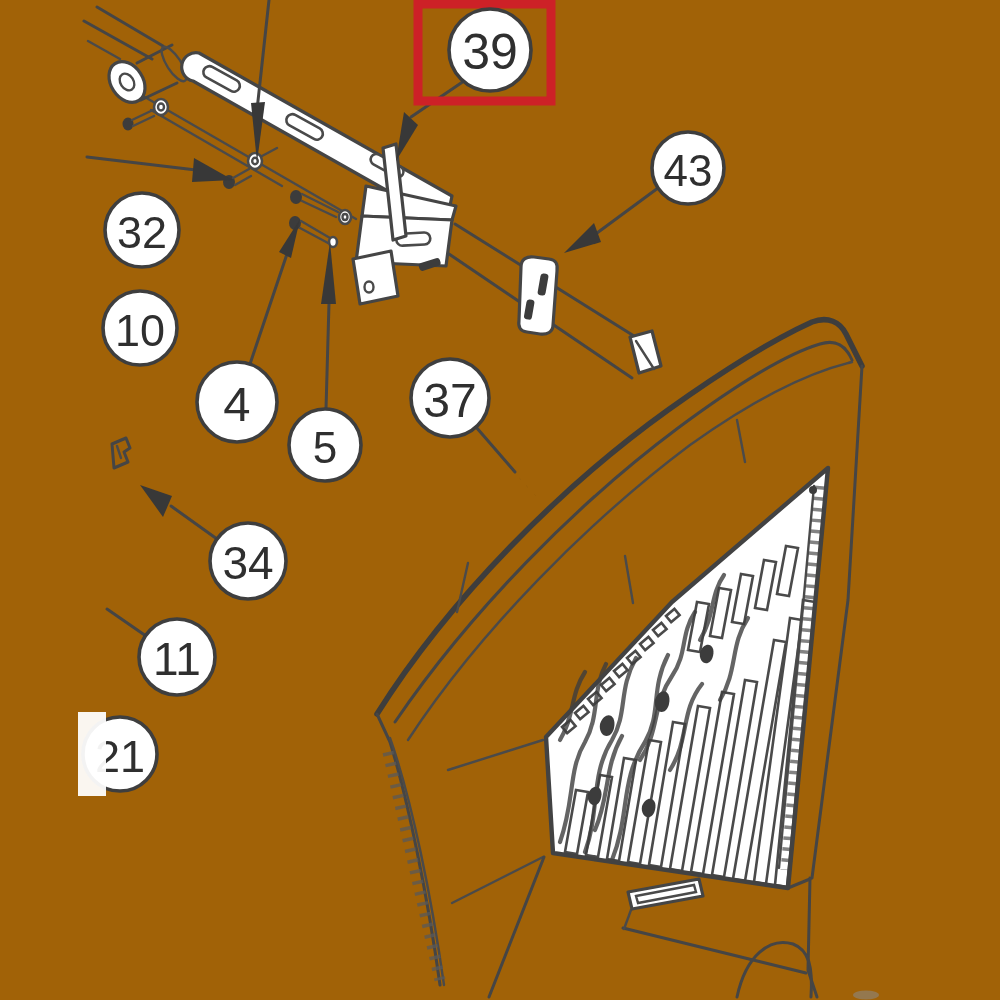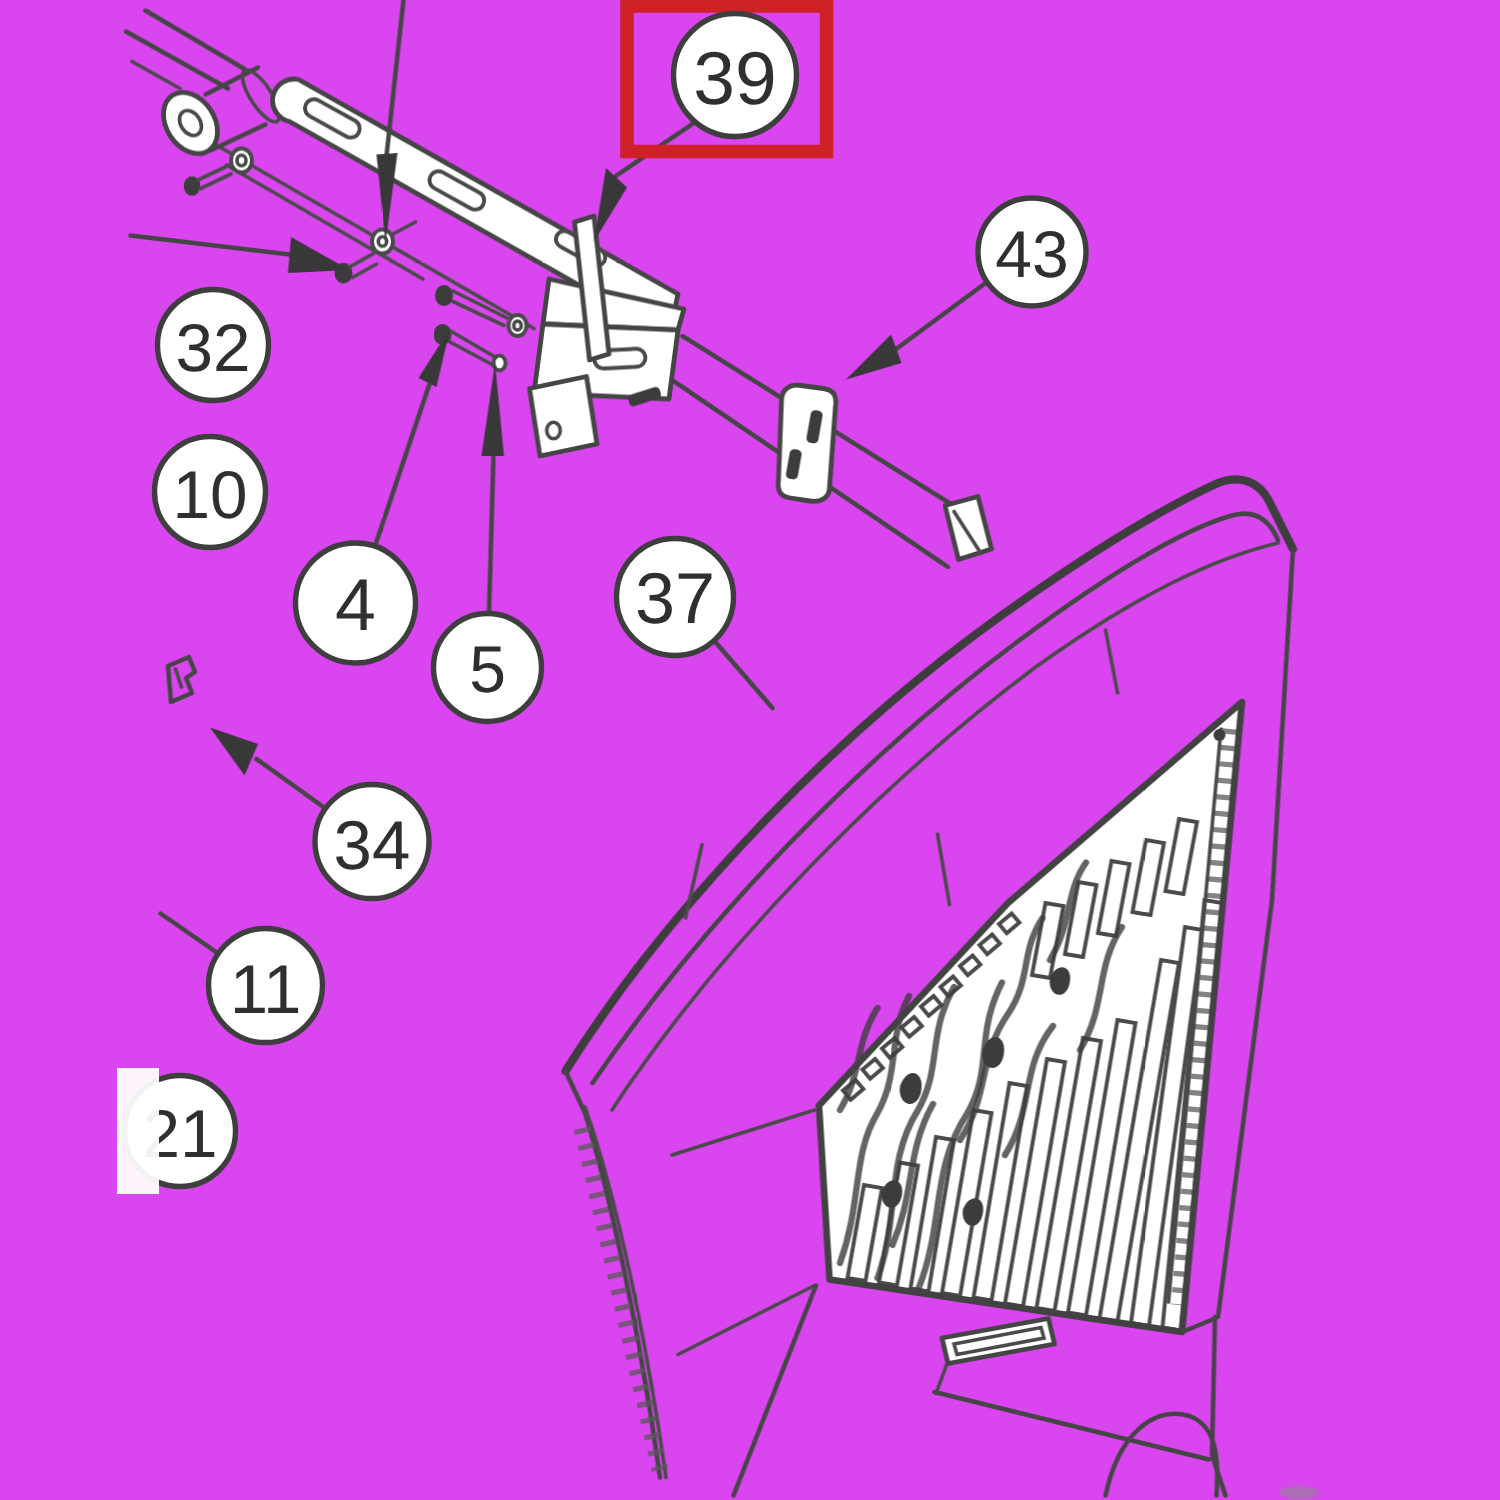--- a/index.html
+++ b/index.html
@@ -1,16 +1,16 @@
 <!DOCTYPE html>
 <html><head>
 <meta charset="utf-8">
 <style>
   html,body{margin:0;padding:0;background:#ffffff;}
-  .stage{position:relative;width:1000px;height:1000px;background:#d946ef;overflow:hidden;
+  .stage{position:relative;width:1000px;height:1000px;background:#a16207;overflow:hidden;
          font-family:"Liberation Sans", sans-serif;}
   svg{display:block;width:1000px;height:1000px;}
   .art{filter:blur(.5px);}
   .ln{stroke:#454545;stroke-width:3;fill:none;stroke-linecap:round;stroke-linejoin:round;}
   .ln-thick{stroke:#3d3d3d;stroke-width:5.5;fill:none;stroke-linecap:round;stroke-linejoin:round;}
   .ln-thin{stroke:#4a4a4a;stroke-width:2.4;fill:none;stroke-linecap:round;}
   .face{fill:#ffffff;stroke:#454545;stroke-width:3.2;stroke-linejoin:round;}
   .slot{fill:#ffffff;stroke:#4a4a4a;stroke-width:2.6;}
   .darkfill{fill:#3c3c3c;stroke:none;}
   .arrow{fill:#383838;stroke:none;}

